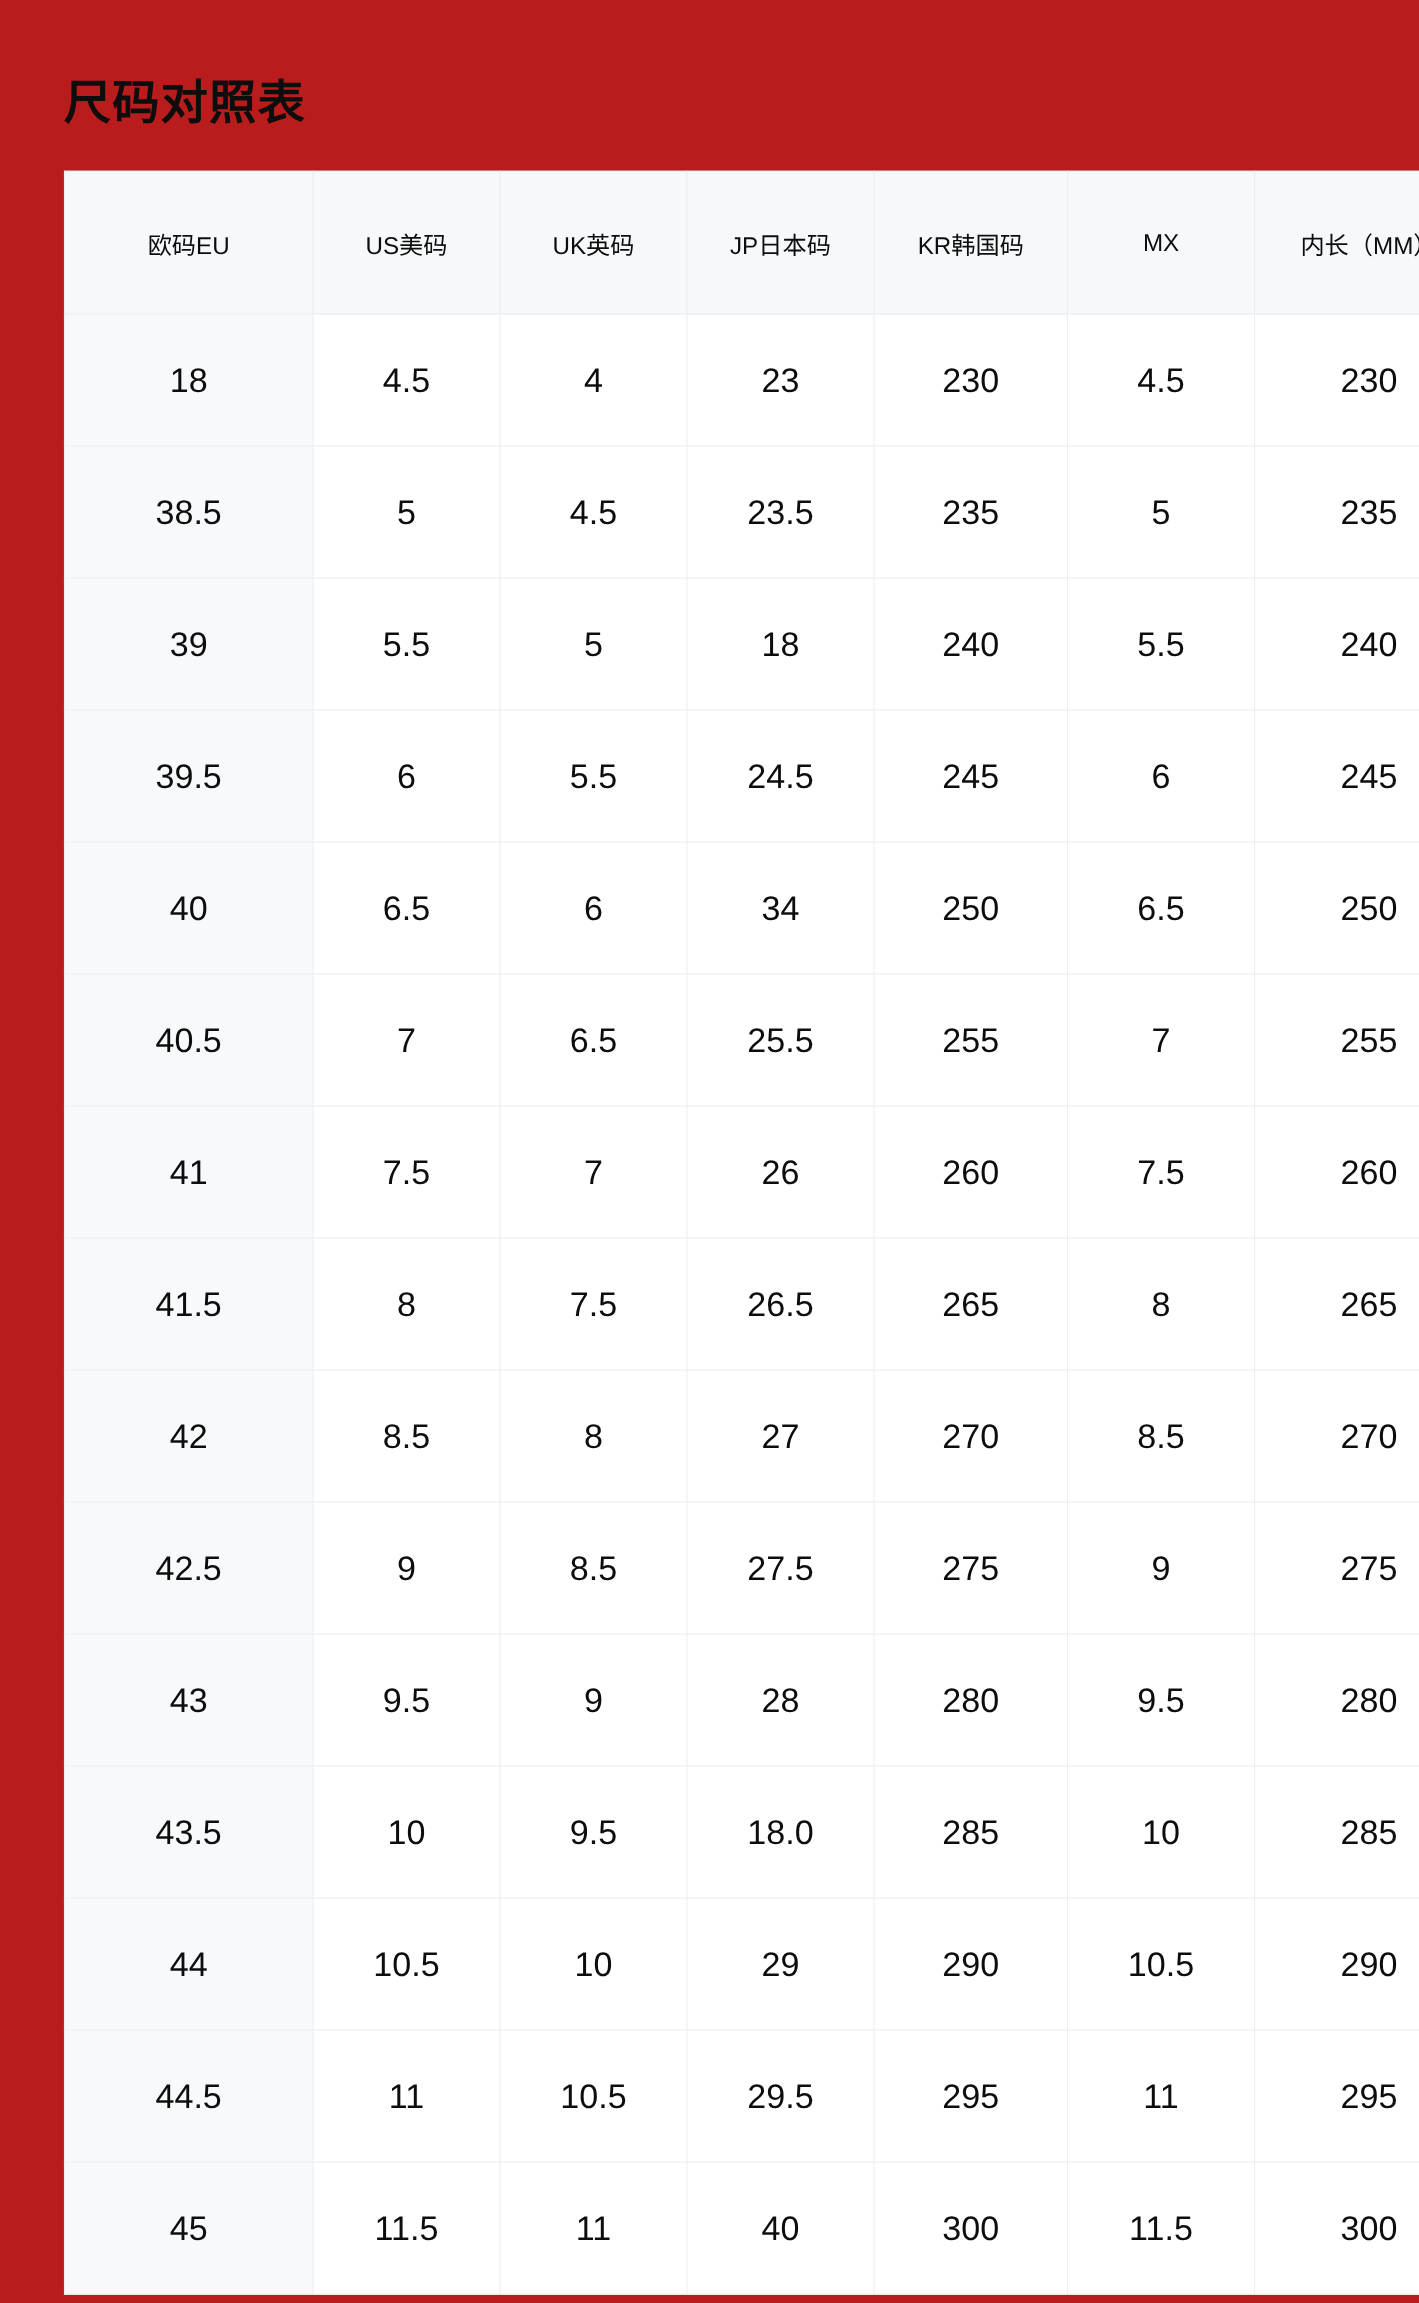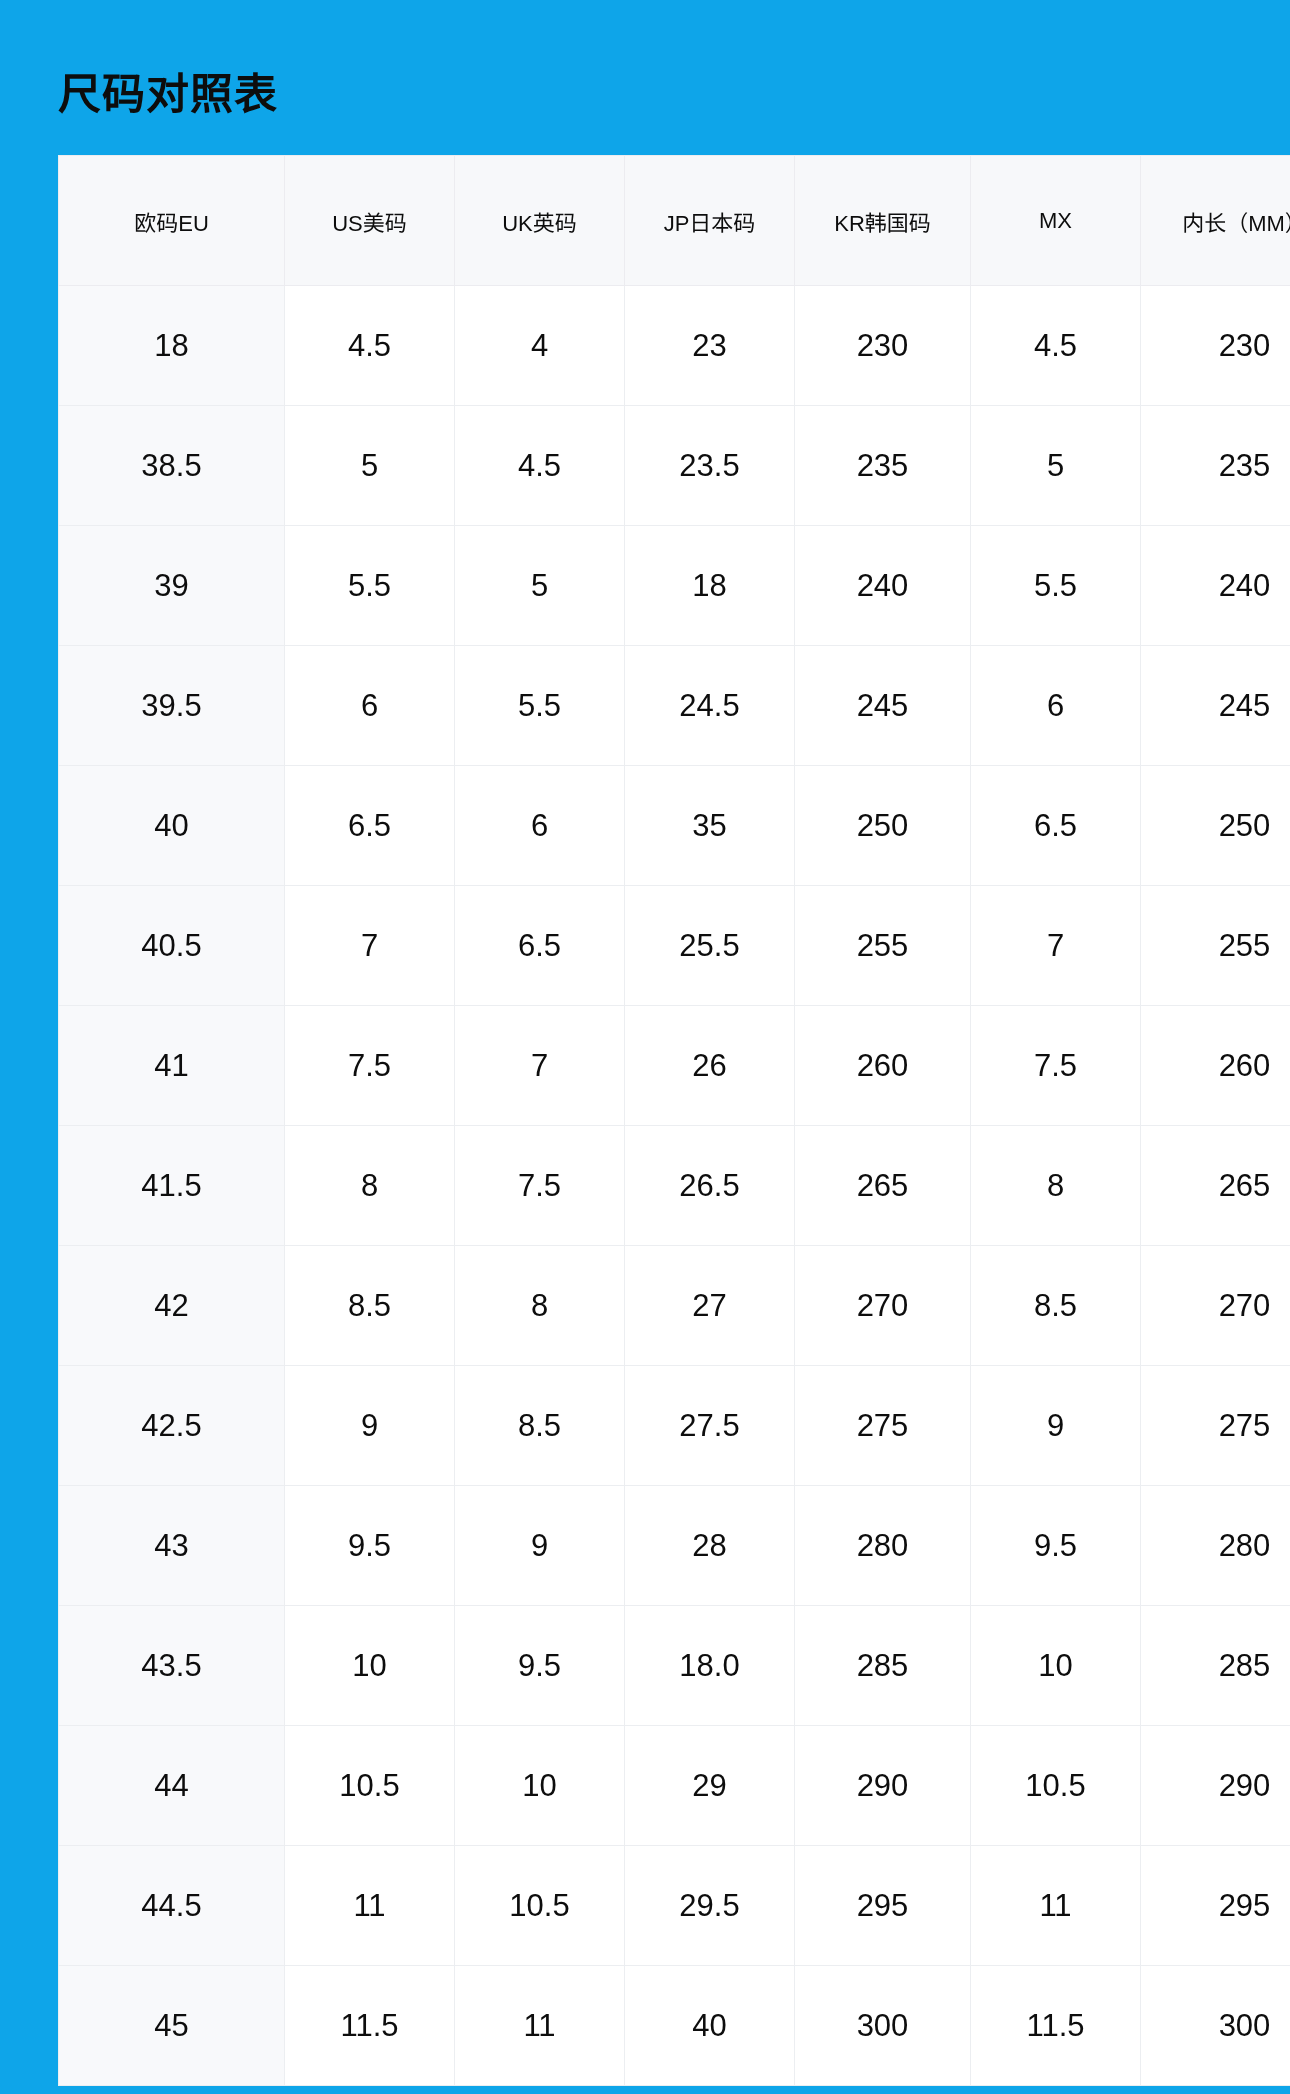--- a/index.html
+++ b/index.html
@@ -15,21 +15,21 @@
     overflow: hidden;
     font-family: "Liberation Sans", "DejaVu Sans", sans-serif;
     color: #111111;
     -webkit-font-smoothing: antialiased;
   }
 
   .page {
     position: relative;
     width: 1290px;
     height: 2094px;
-    background: #0ea5e9;
+    background: #b91c1c;
   }
 
   .page-title {
     position: absolute;
     left: 58px;
     top: 38px;
     font-size: 43px;
     line-height: 54px;
     font-weight: 700;
     letter-spacing: 1px;
@@ -160,21 +160,21 @@
             <td>5.5</td>
             <td>24.5</td>
             <td>245</td>
             <td>6</td>
             <td>245</td>
           </tr>
           <tr>
             <td>40</td>
             <td>6.5</td>
             <td>6</td>
-            <td>35</td>
+            <td>34</td>
             <td>250</td>
             <td>6.5</td>
             <td>250</td>
           </tr>
           <tr>
             <td>40.5</td>
             <td>7</td>
             <td>6.5</td>
             <td>25.5</td>
             <td>255</td>

